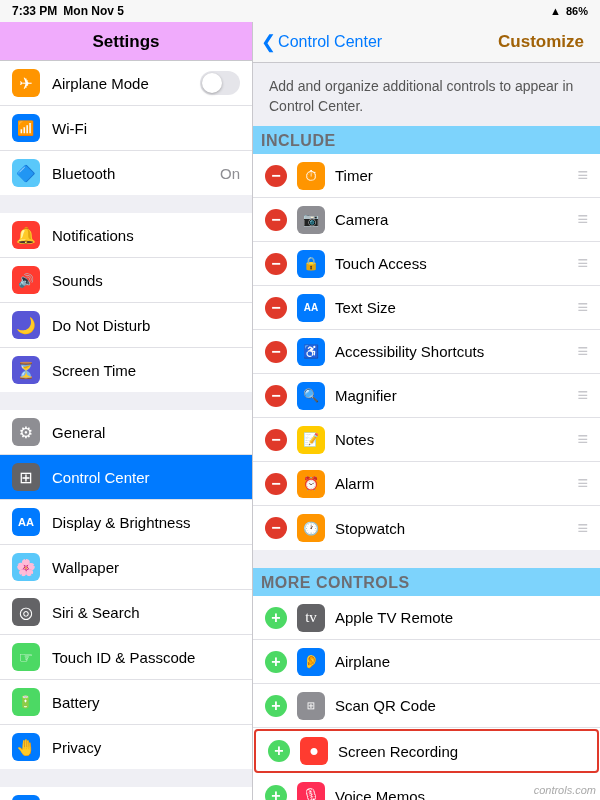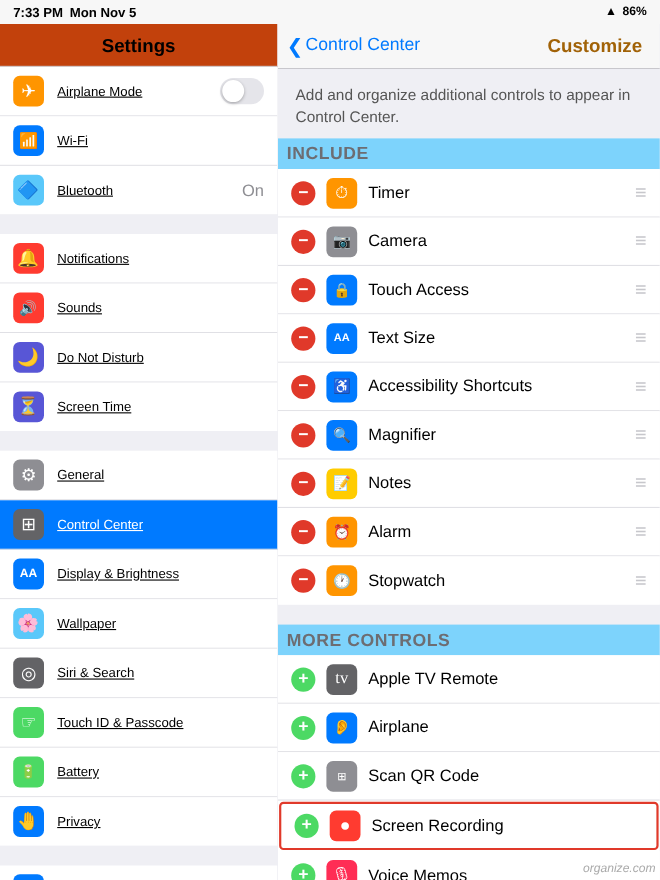--- a/index.html
+++ b/index.html
@@ -42,21 +42,21 @@
       flex-shrink: 0;
       overflow-y: auto;
       border-right: 1px solid #c8c7cc;
     }
 
     .sidebar-title {
       text-align: center;
       font-weight: 700;
       font-size: 17px;
       padding: 10px 0 8px;
-      background: #c2410c;
+      background: #f0abfc;
       border-bottom: 1px solid #c8c7cc;
     }
 
     .sidebar-group {
       background: white;
       margin-bottom: 0;
     }
 
     .sidebar-separator {
       height: 18px;
@@ -92,24 +92,23 @@
       display: flex;
       align-items: center;
       justify-content: center;
       margin-right: 12px;
       flex-shrink: 0;
       font-size: 16px;
       color: white;
     }
 
     .sidebar-item .item-label {
-      font-size: 12px;
+      font-size: 15px;
       color: #000;
       flex: 1;
-      text-decoration: underline;
     }
 
     .sidebar-item .item-value {
       font-size: 15px;
       color: #8e8e93;
     }
 
     .sidebar-item .toggle {
       width: 40px;
       height: 24px;
@@ -511,13 +510,13 @@
           <div class="plus-btn">+</div>
           <div class="control-icon-wrap" style="background:#ff2d55;">🎙</div>
           <span class="control-label">Voice Memos</span>
         </div>
 
       </div>
     </div>
   </div>
 </div>
 
-<div class="watermark">organize.com</div>
+<div class="watermark">controls.com</div>
 
 </body></html>

